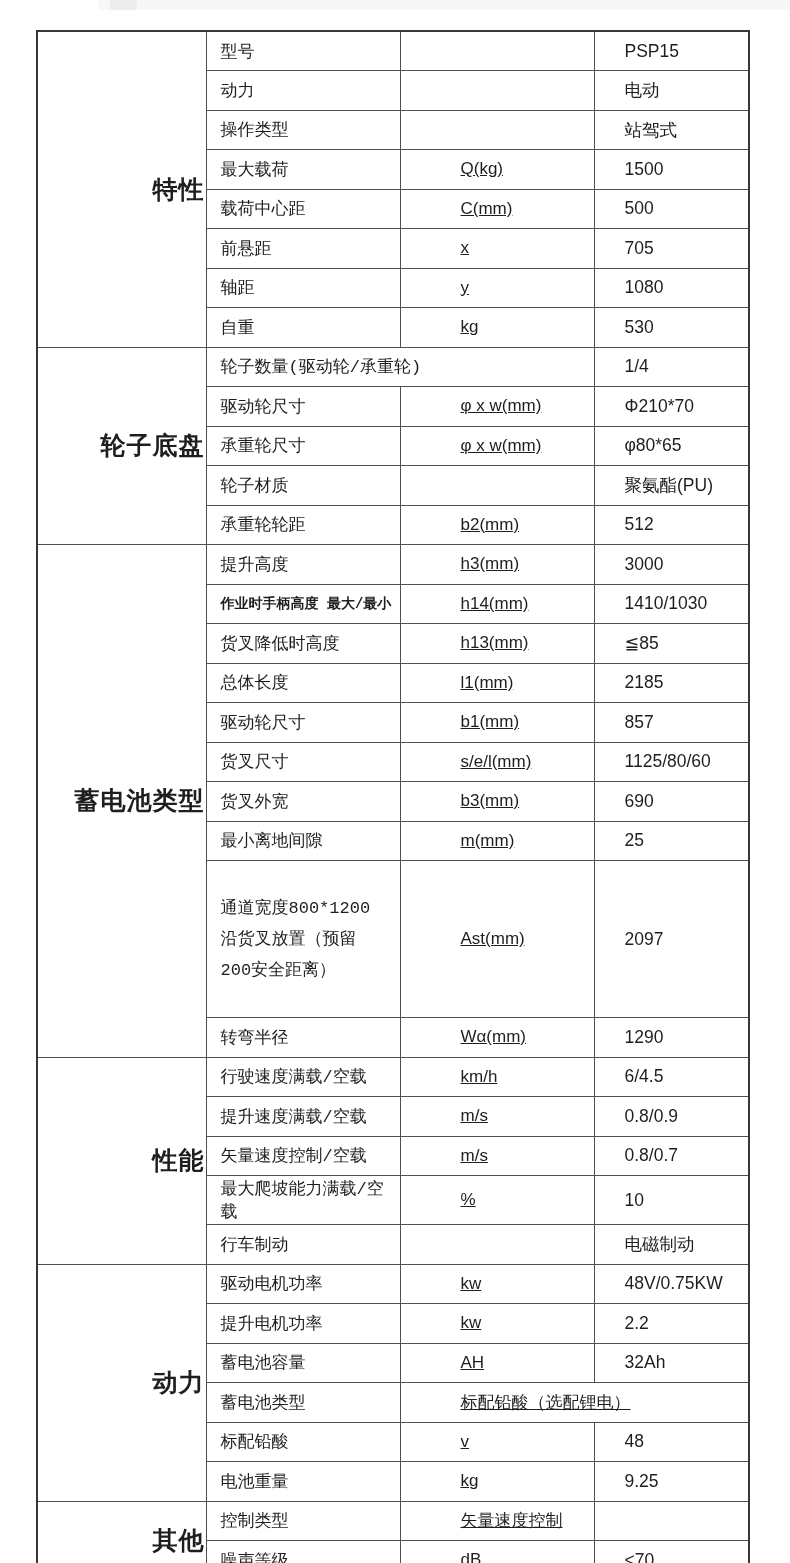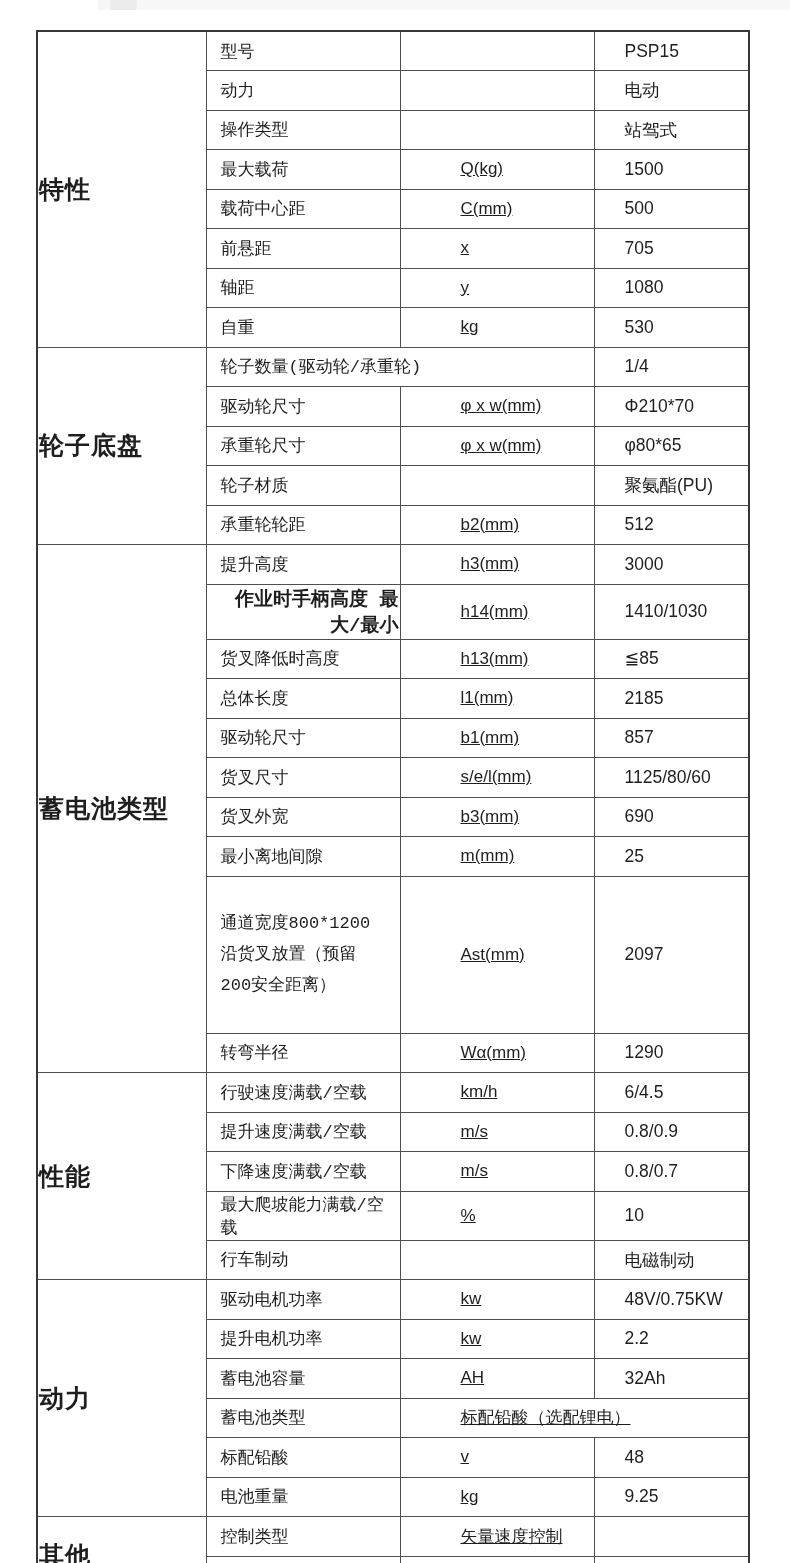--- a/index.html
+++ b/index.html
@@ -43,35 +43,34 @@
   }
   table.spec td {
     border: 1.5px solid #4f4f4f;
     vertical-align: middle;
     color: #1e1e1e;
     overflow: hidden;
   }
   tr.normal { height: 39.5px; }
   tr.tall   { height: 157px; }
   td.section {
-    text-align: left;
+    text-align: right;
     font-size: 25px;
     font-weight: 600;
     letter-spacing: 1px;
     color: #262626;
   }
   td.label {
     padding-left: 14px;
     font-size: 17px;
     font-family: Liberation Mono, monospace;
   }
   td.label.small {
-    font-size: 19px;
+    font-size: 14px;
     font-weight: 600;
-    text-align: right;
   }
   td.label.multiline {
     white-space: pre-line;
     line-height: 31px;
   }
   td.unit {
     padding-left: 60px;
     font-size: 17px;
     text-decoration: underline;
   }
@@ -220,21 +219,21 @@
         <td class="label">行驶速度满载/空载</td>
         <td class="unit">km/h</td>
         <td class="value">6/4.5</td>
       </tr>
       <tr class="normal">
         <td class="label">提升速度满载/空载</td>
         <td class="unit">m/s</td>
         <td class="value">0.8/0.9</td>
       </tr>
       <tr class="normal">
-        <td class="label">下降速度满载/空载</td>
+        <td class="label">矢量速度控制/空载</td>
         <td class="unit">m/s</td>
         <td class="value">0.8/0.7</td>
       </tr>
       <tr class="normal">
         <td class="label">最大爬坡能力满载/空载</td>
         <td class="unit">%</td>
         <td class="value">10</td>
       </tr>
       <tr class="normal">
         <td class="label">行车制动</td>

